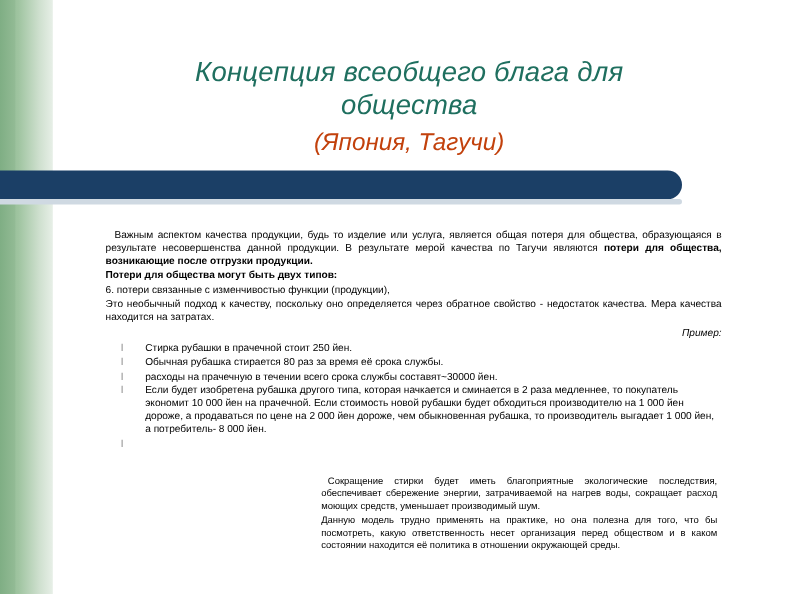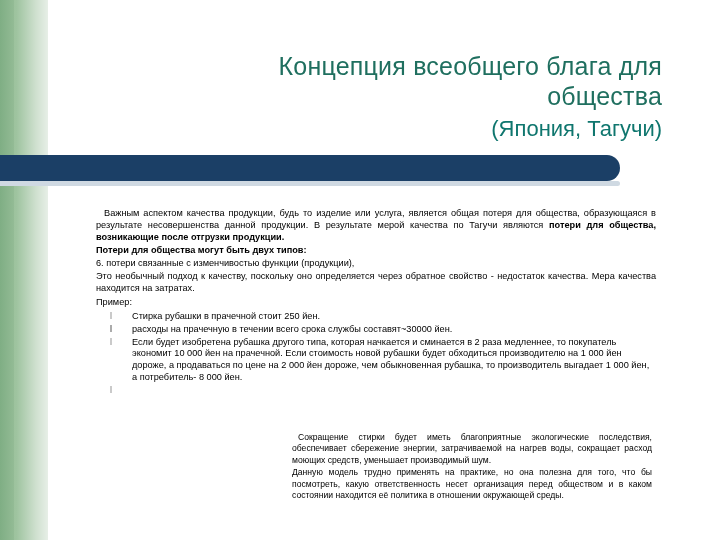--- a/index.html
+++ b/index.html
@@ -33,35 +33,36 @@
     position: absolute;
     left: 0;
     top: 0;
     width: 14px;
     height: 540px;
     background: linear-gradient(to right, #7fae84 0%, #93bb95 100%);
   }
   
   .title-block {
     position: absolute;
-    left: 62px;
+    left: 72px;
     top: 52px;
     width: 600px;
-    text-align: right;
+    text-align: center;
+    font-style: italic;
   }
   .title-line {
     font-size: 25px;
     color: #1f6f5f;
     line-height: 1.18;
     font-weight: normal;
     letter-spacing: 0.2px;
   }
   .title-sub {
     font-size: 22px;
-    color: #0f766e;
+    color: #c2410c;
     line-height: 1.25;
     margin-top: 4px;
   }
   
   .blue-bar {
     position: absolute;
     left: 0;
     top: 155px;
     width: 620px;
     height: 26px;
@@ -94,21 +95,22 @@
   .para.indent {
     text-indent: 8px;
   }
   .bold {
     font-weight: bold;
   }
   .underline-bold {
     font-weight: bold;
   }
   .center-italic {
-    text-align: left;
+    text-align: right;
+    font-style: italic;
     margin: 2px 0 2px 0;
   }
   
   .bullets {
     margin: 0;
     padding: 0;
     list-style: none;
   }
   .bullets li {
     position: relative;
@@ -160,21 +162,21 @@
   <div class="blue-bar-shadow"></div>
 
   <div class="body-text">
     <p class="para indent"><span>Важным аспектом качества продукции, будь то изделие или услуга, является общая потеря для общества, образующаяся в результате несовершенства данной продукции. В результате мерой качества по Тагучи являются</span> <span class="bold">потери для общества, возникающие после отгрузки продукции.</span></p>
     <p class="para"><span class="underline-bold">Потери для общества могут быть двух типов:</span></p>
     <p class="para">6. потери связанные с изменчивостью функции (продукции),</p>
     <p class="para">Это необычный подход к качеству, поскольку оно определяется через обратное свойство - недостаток качества. Мера качества находится на затратах.</p>
     <p class="para center-italic">Пример:</p>
     <ul class="bullets">
       <li><span class="dash">l</span><span>Стирка рубашки в прачечной стоит 250 йен.</span></li>
-      <li><span class="dash">l</span></li>
+      <li><span class="dash">l</span><span>Обычная рубашка стирается 80 раз за время её срока службы.</span></li>
       <li><span class="dash">l</span><span>расходы на прачечную в течении всего срока службы составят~30000 йен.</span></li>
       <li><span class="dash">l</span><span>Если будет изобретена рубашка другого типа, которая начкается и сминается в 2 раза медленнее, то покупатель экономит 10 000 йен на прачечной. Если стоимость новой рубашки будет обходиться производителю на 1 000 йен дороже, а продаваться по цене на 2 000 йен дороже, чем обыкновенная рубашка, то производитель выгадает 1 000 йен, а потребитель- 8 000 йен.</span></li>
       <li><span class="dash">l</span></li>
     </ul>
   </div>
 
   <div class="bottom-text">
     <p class="ind">Сокращение стирки будет иметь благоприятные экологические последствия, обеспечивает сбережение энергии, затрачиваемой на нагрев воды, сокращает расход моющих средств, уменьшает производимый шум.</p>
     <p>Данную модель трудно применять на практике, но она полезна для того, что бы посмотреть, какую ответственность несет организация перед обществом и в каком состоянии находится её политика в отношении окружающей среды.</p>
   </div>

